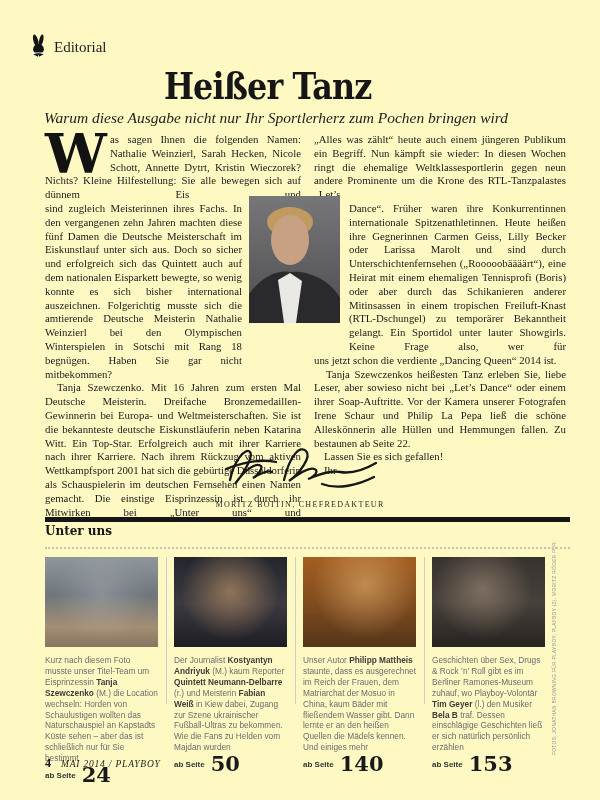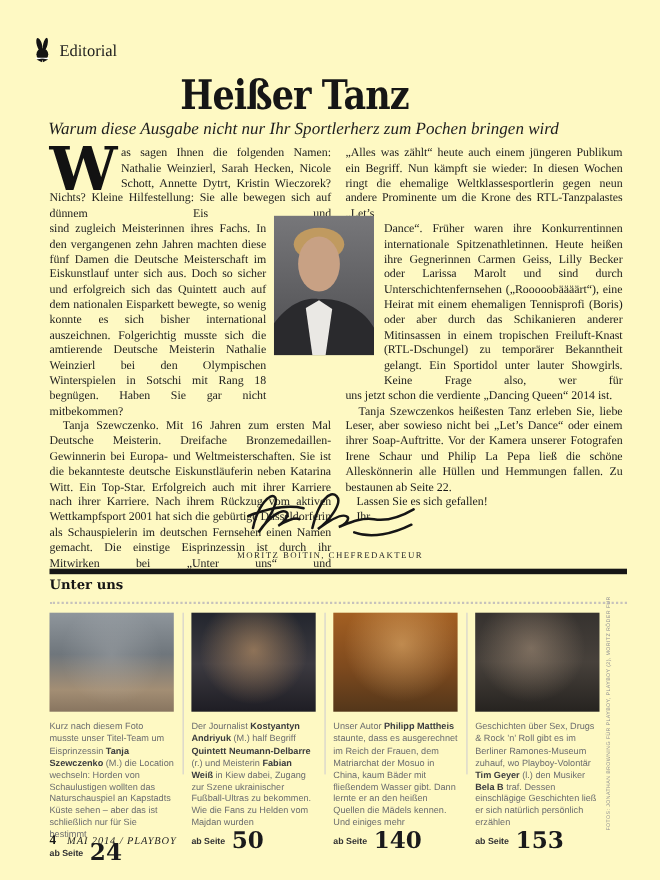--- a/index.html
+++ b/index.html
@@ -152,21 +152,21 @@
     <div class="cell">
       <div class="photo photo-1"></div>
       <div class="caption"><span>Kurz nach diesem Foto musste unser Titel-Team um Eisprinzessin </span><span class="b">Tanja Szewczenko</span><span> (M.) die Location wechseln: Horden von Schaulustigen wollten das Naturschauspiel an Kapstadts Küste sehen – aber das ist schließlich nur für Sie bestimmt</span></div>
       <div class="page-row">
         <span class="page-label">ab Seite</span>
         <span class="page-num">24</span>
       </div>
     </div>
     <div class="cell">
       <div class="photo photo-2"></div>
-      <div class="caption"><span>Der Journalist </span><span class="b">Kostyantyn Andriyuk</span><span> (M.) half Begriff </span><span class="b">Quintett Neumann-Delbarre</span><span> (r.) und Meisterin </span><span class="b">Fabian Weiß</span><span> in Kiew dabei, Zugang zur Szene ukrainischer Fußball-Ultras zu bekommen. Wie die Fans zu Helden vom Majdan wurden</span></div>
+      <div class="caption"><span>Der Journalist </span><span class="b">Kostyantyn Andriyuk</span><span> (M.) kaum Reporter </span><span class="b">Quintett Neumann-Delbarre</span><span> (r.) und Meisterin </span><span class="b">Fabian Weiß</span><span> in Kiew dabei, Zugang zur Szene ukrainischer Fußball-Ultras zu bekommen. Wie die Fans zu Helden vom Majdan wurden</span></div>
       <div class="page-row">
         <span class="page-label">ab Seite</span>
         <span class="page-num">50</span>
       </div>
     </div>
     <div class="cell">
       <div class="photo photo-3"></div>
       <div class="caption"><span>Unser Autor </span><span class="b">Philipp Mattheis</span><span> staunte, dass es ausgerechnet im Reich der Frauen, dem Matriarchat der Mosuo in China, kaum Bäder mit fließendem Wasser gibt. Dann lernte er an den heißen Quellen die Mädels kennen. Und einiges mehr</span></div>
       <div class="page-row">
         <span class="page-label">ab Seite</span>

